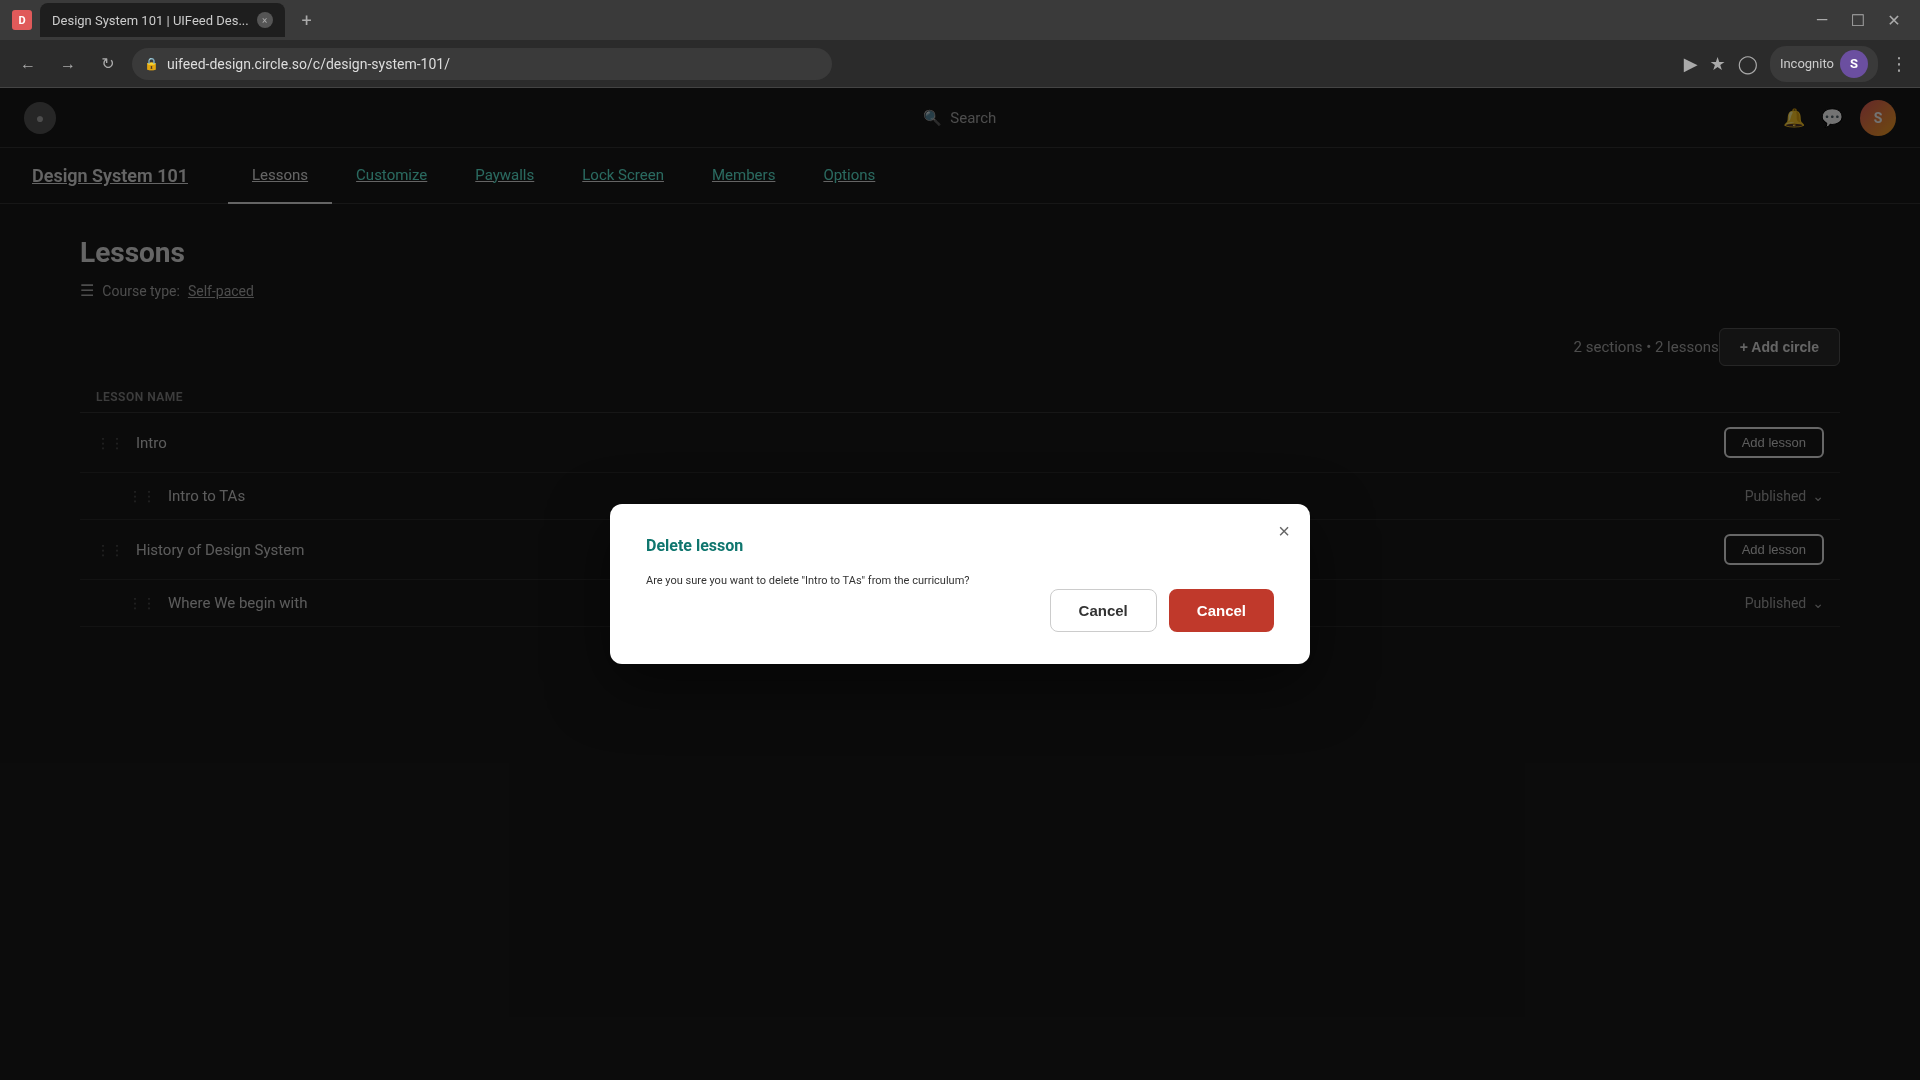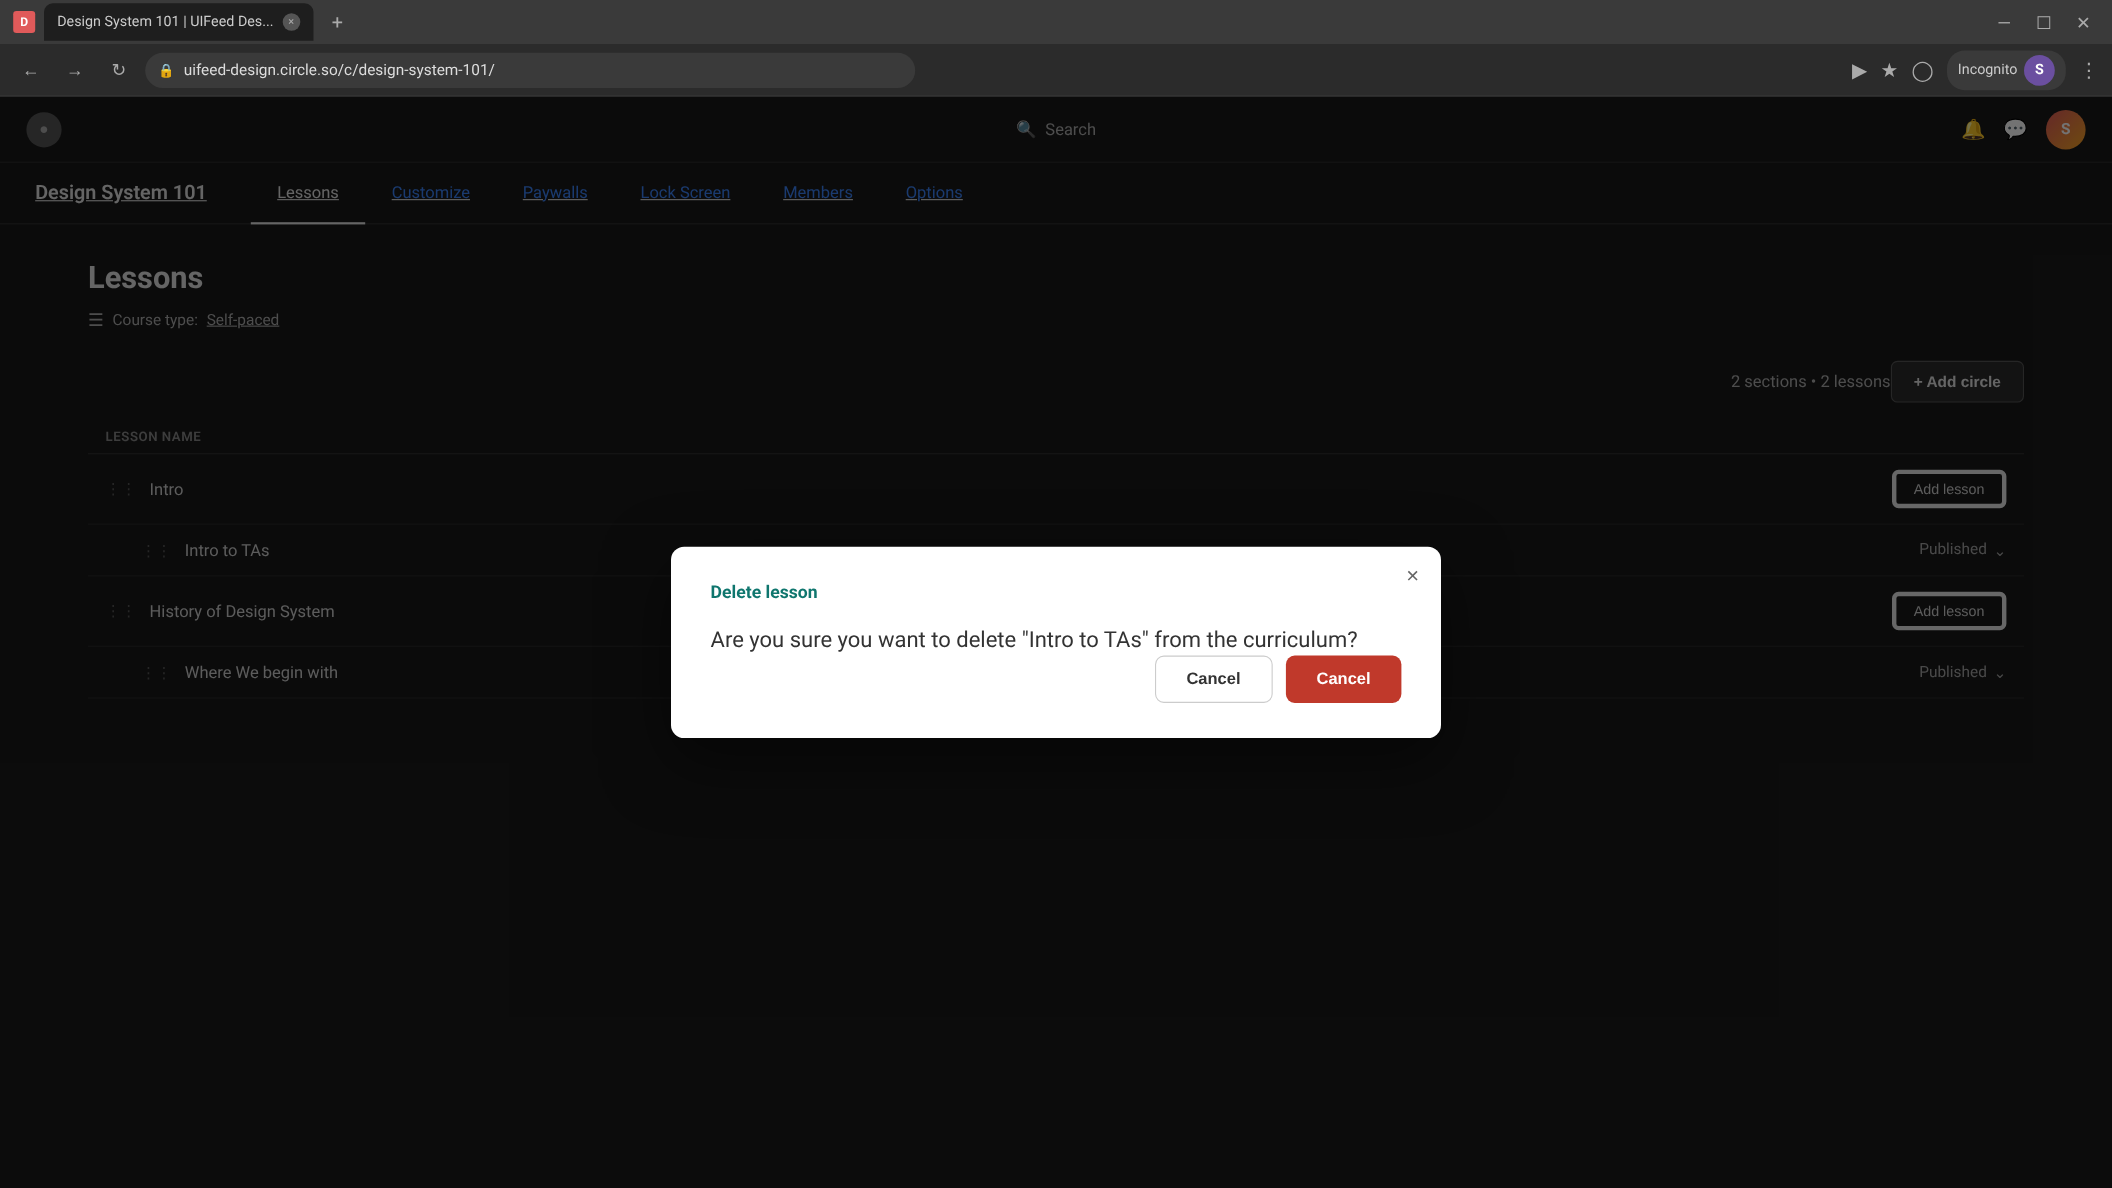--- a/index.html
+++ b/index.html
@@ -177,21 +177,21 @@
       margin-right: 40px;
     }
     .nav-tabs {
       display: flex; gap: 0;
     }
     .nav-tab {
       padding: 0 24px;
       height: 56px;
       display: flex; align-items: center;
       font-size: 15px;
-      color: #3b82f6;
+      color: #5eead4;
       cursor: pointer;
       border-bottom: 2px solid transparent;
     }
     .nav-tab.active {
       color: #e0e0e0;
       border-bottom: 2px solid #e0e0e0;
     }
 
     
     .main-content {
@@ -269,21 +269,21 @@
     }
     .lesson-name { flex: 1; }
     .lesson-status {
       display: flex; align-items: center; gap: 6px;
       color: #a3a3a3;
       font-size: 14px;
       cursor: pointer;
     }
     .add-lesson-btn {
       background: transparent;
-      border: 4px solid #e5e5e5;
+      border: 2px solid #e5e5e5;
       color: #ccc;
       padding: 6px 16px;
       border-radius: 6px;
       font-size: 13px;
       cursor: pointer;
     }
 
     
     .overlay {
       position: absolute;
@@ -304,21 +304,21 @@
       position: relative;
       box-shadow: 0 20px 60px rgba(0,0,0,0.5);
     }
     .modal-title {
       font-size: 16px;
       font-weight: 700;
       color: #0f766e;
       margin-bottom: 18px;
     }
     .modal-body {
-      font-size: 20px;
+      font-size: 11px;
       color: #333;
       line-height: 1.5;
     }
     .modal-close {
       position: absolute;
       top: 16px; right: 20px;
       background: transparent;
       border: none;
       font-size: 20px;
       color: #666;

